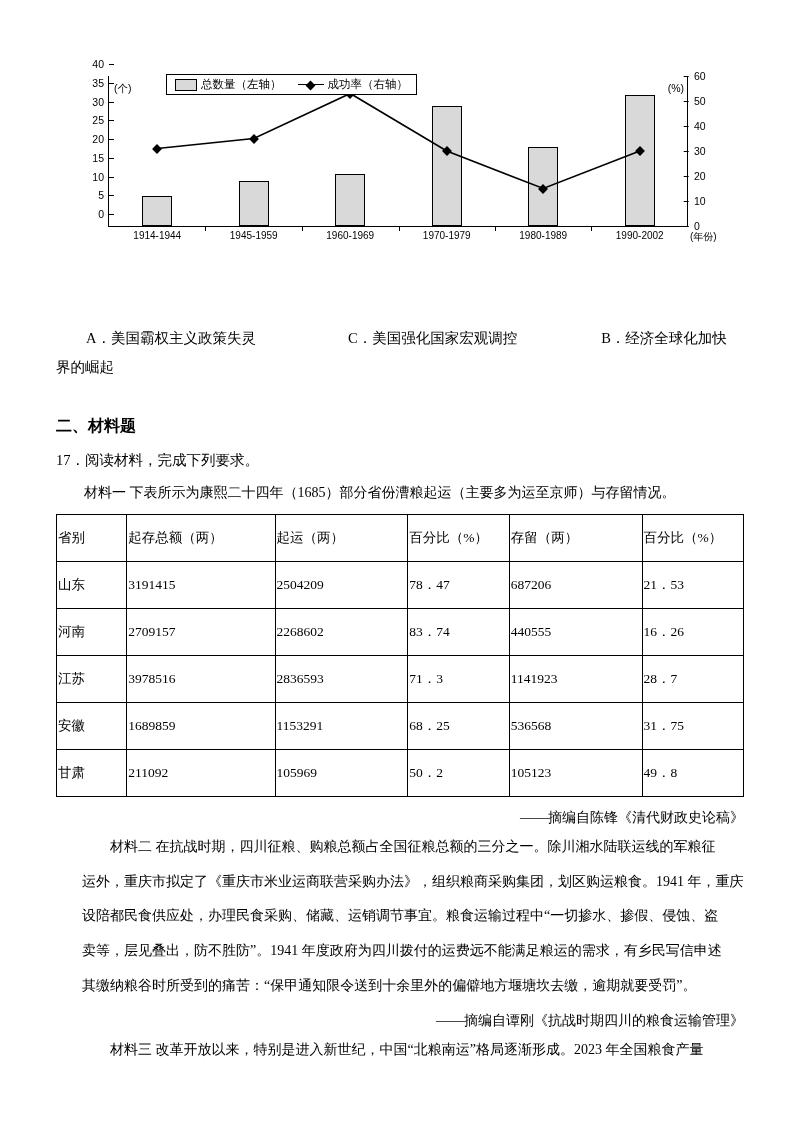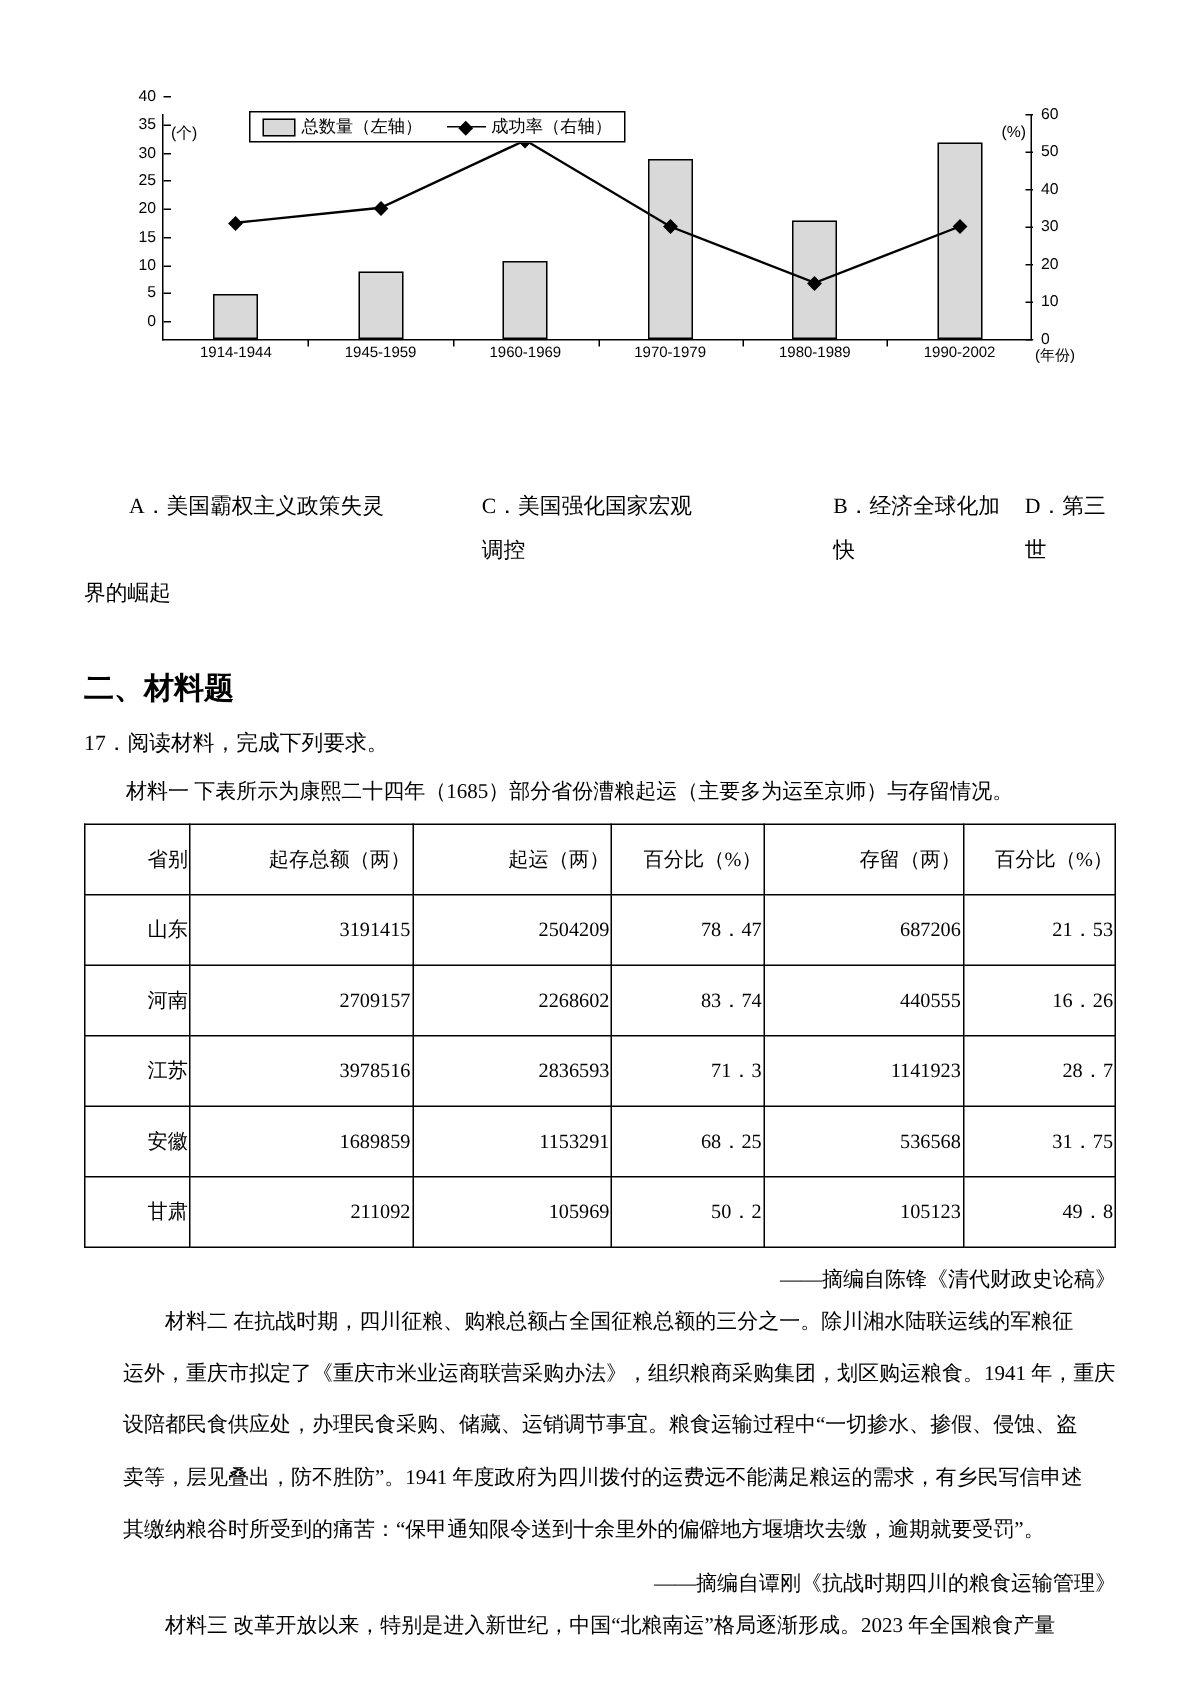--- a/index.html
+++ b/index.html
@@ -44,29 +44,29 @@
   .pt { position:absolute; width:7px; height:7px; background:#000; transform:translate(-50%,-50%) rotate(45deg); }
   .xlabels { position:absolute; left:0; right:0; top:100%; height:24px; }
   .xlab { position:absolute; top:4px; width:16.666%; text-align:center; font-size:10px; font-family:"Liberation Sans", sans-serif; }
   .xunit { position:absolute; left:100%; top:4px; font-size:10px; font-family:"Liberation Sans", sans-serif; white-space:nowrap; padding-left:2px;}
   .tickmark { position:absolute; bottom:-5px; width:0; border-left:1px solid #000; height:5px; }
 
   
   .opts { margin-top:8px; font-size:14.5px; line-height:2.0; }
   .opts .row1 { display:flex; }
   .opt-a { width:240px; }
-  .sec-title { margin-top:34px; font-size:20px; font-weight:bold; }
+  .sec-title { margin-top:34px; font-size:16px; font-weight:bold; }
   .q { margin-top:14px; font-size:14.5px; }
   .matline { margin-top:14px; font-size:14px; text-indent:2em; }
 
   
   table.data { border-collapse:collapse; margin-top:12px; width:100%; }
   table.data td, table.data th {
     border:1px solid #000;
-    text-align:right;
+    text-align:left;
     font-size:13.5px;
     height:44px;
     font-family:"Liberation Serif", serif;
     font-weight:normal;
   }
   table.data th { font-size:13.5px; }
   .colp { width:13%; }
   .cite { margin-top:12px; text-align:right; font-size:14px; }
   .para { margin-top:6px; font-size:14px; line-height:2.05; text-align:justify;margin-left:26px; }
   .para.ind { text-indent:2em; }
@@ -162,21 +162,20 @@
         </div>
       </div>
     </div>
   </div>
 
   <div class="opts">
     <div class="row1">
       <div class="opt-a" style="padding-left:30px">A．美国霸权主义政策失灵</div>
       <div style="padding-left:22px">C．美国强化国家宏观调控</div>
       <div style="padding-left:84px">B．经济全球化加快</div>
-      <div style="padding-left:16px">D．第三世</div>
     </div>
     <div>界的崛起</div>
   </div>
 
   <div class="sec-title">二、材料题</div>
 
   <div class="q">
     <span>17</span><span>．阅读材料，完成下列要求。</span>
   </div>
 

